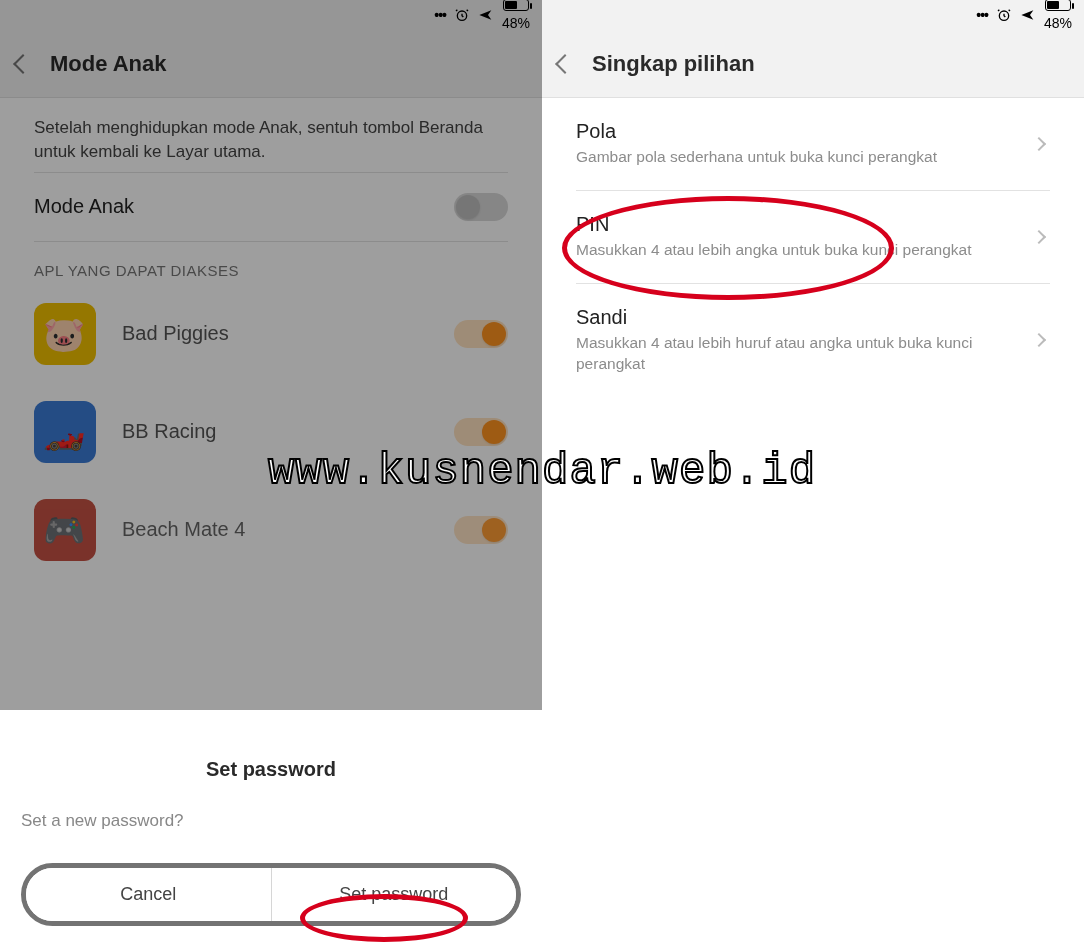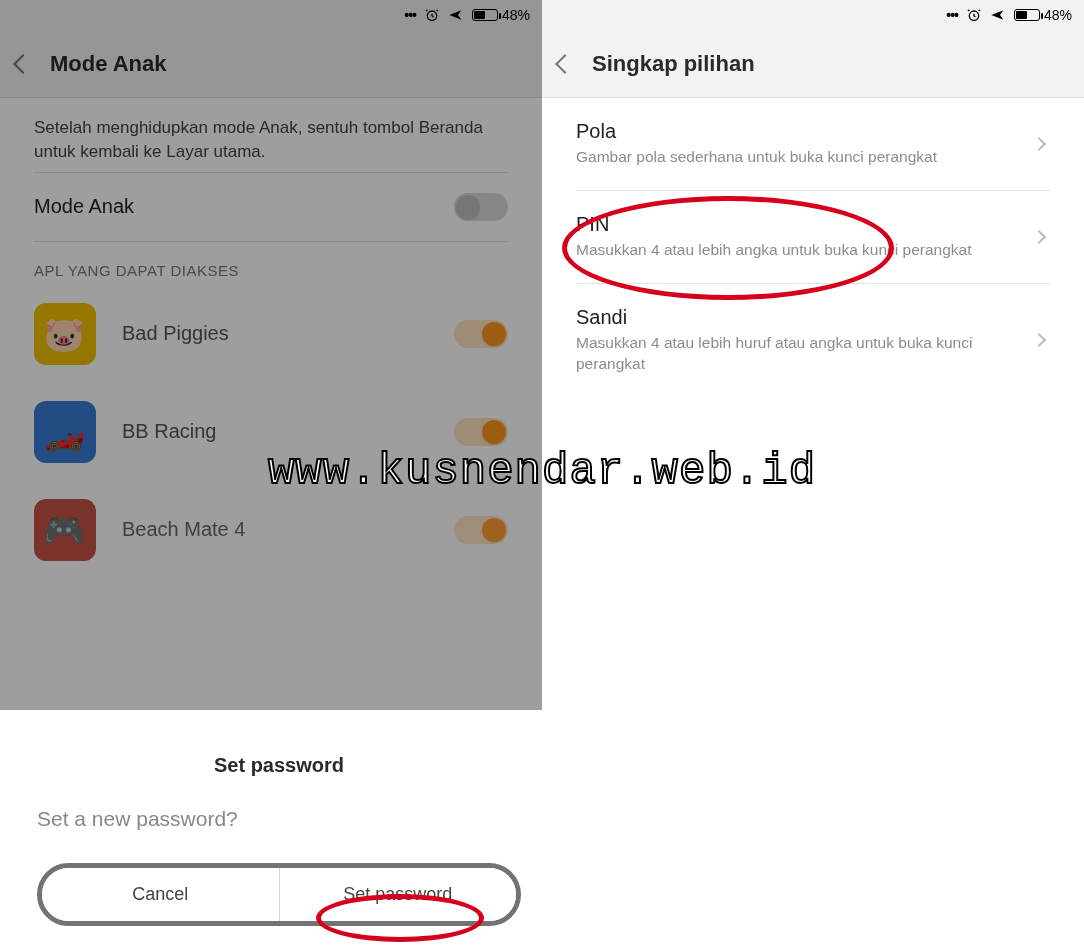--- a/index.html
+++ b/index.html
@@ -5,21 +5,21 @@
 * { margin: 0; padding: 0; box-sizing: border-box; font-family: -apple-system, "Helvetica Neue", Arial, sans-serif; }
 body { display: flex; width: 1084px; height: 952px; background: #fff; }
 
 .screen { width: 542px; height: 952px; position: relative; background: #fff; display: flex; flex-direction: column; }
 .screen-left .dimmer { position: absolute; top: 0; left: 0; right: 0; height: 710px; background: rgba(0,0,0,.38); pointer-events: none; z-index: 5; }
 
 
 .statusbar { height: 30px; display: flex; align-items: center; justify-content: flex-end; padding: 0 12px; gap: 8px; font-size: 14px; color: #000; background: #f2f2f2; }
 .screen-left .statusbar { background: #f2f2f2; }
 .sb-dots { letter-spacing: -1px; font-weight: 700; }
-.sb-battery { display:inline-flex; align-items:center; gap:4px; }
+.sb-battery { display:inline-flex; align-items:center; gap:4px;flex-direction:column; }
 .batt-shell { width: 26px; height: 12px; border: 1.5px solid #000; border-radius: 3px; position: relative; }
 .batt-shell::after { content:""; position:absolute; right:-4px; top:3px; width:2px; height:6px; background:#000; border-radius:1px; }
 .batt-fill { position:absolute; left:1px; top:1px; bottom:1px; width:48%; background:#000; border-radius:1px; }
 
 
 .hdr { height: 68px; display: flex; align-items: center; padding: 0 16px; gap: 20px; background: #f2f2f2; border-bottom: 1px solid #e0e0e0; }
 .hdr .back { width: 14px; height: 14px; border-left: 2.5px solid #777; border-bottom: 2.5px solid #777; transform: rotate(45deg); }
 .hdr .title { font-size: 22px; font-weight: 700; color: #2a2a2a; }
 
 
@@ -41,23 +41,23 @@
 .app-name { font-size: 20px; color: #555; flex: 1; }
 
 
 .opt { display: flex; align-items: center; padding: 22px 40px 22px 34px; justify-content: space-between; position: relative; }
 .opt .texts { max-width: 420px; }
 .opt .t1 { font-size: 20px; color: #222; }
 .opt .t2 { font-size: 15.5px; color: #8c8c8c; margin-top: 4px; line-height:1.35; }
 .chev { width: 10px; height: 10px; border-right: 2.5px solid #bbb; border-top: 2.5px solid #bbb; transform: rotate(45deg); }
 
 
-.sheet { position: absolute; left: 16px; right: 0; bottom: 0; background: #fff; z-index: 10; padding: 30px 21px 26px; }
+.sheet { position: absolute; left: 0; right: 0; bottom: 0; background: #fff; z-index: 10; padding: 30px 21px 26px; }
 .sheet-title { text-align: center; font-size: 20px; font-weight: 700; color: #2a2a2a; margin-bottom: 30px; }
-.sheet-msg { font-size: 21px; color: #888; margin-bottom: 32px; }
+.sheet-msg { font-size: 17px; color: #888; margin-bottom: 32px; }
 .sheet-btns { display: flex; gap: 0; border: 5px solid #737373; border-radius: 32px; overflow: hidden; }
 .sheet-btn { flex: 1; text-align: center; padding: 16px 0; font-size: 18px; color: #444; background: #fff; }
 .sheet-btn + .sheet-btn { border-left: 1px solid #d6d6d6; }
 
 
 .ring { position: absolute; border: 5px solid #d6001c; border-radius: 50%; pointer-events: none; z-index: 20; }
 
 
 .watermark { position: absolute; top: 446px; left: 0; right: 0; text-align: center; font-family: Liberation Mono, monospace; font-size: 44px; letter-spacing: 1px; color: #fff; -webkit-text-stroke: 2px #000; z-index: 30; pointer-events: none; white-space: nowrap; }
 .wm-wrap { position: absolute; left: 0; top: 0; width: 1084px; height: 952px; pointer-events: none; }

